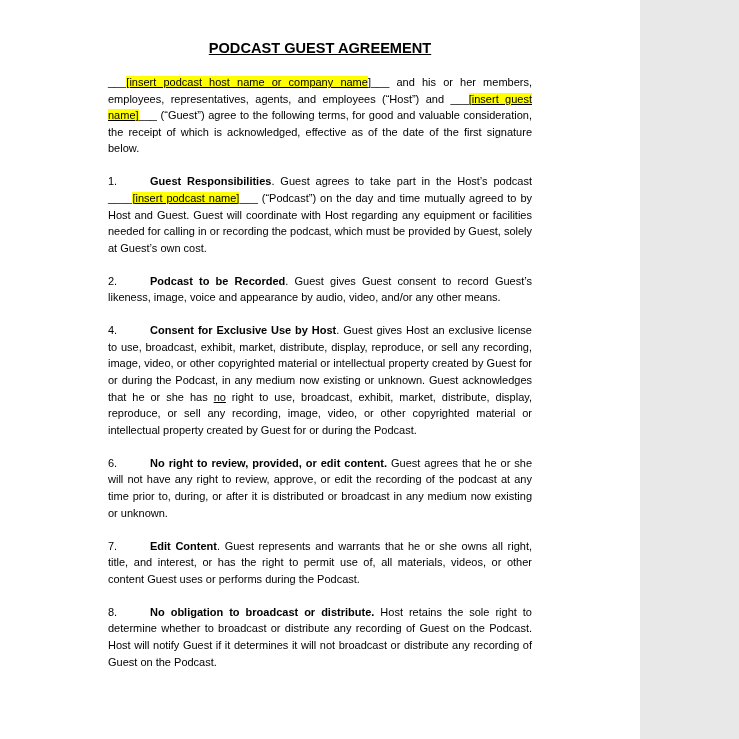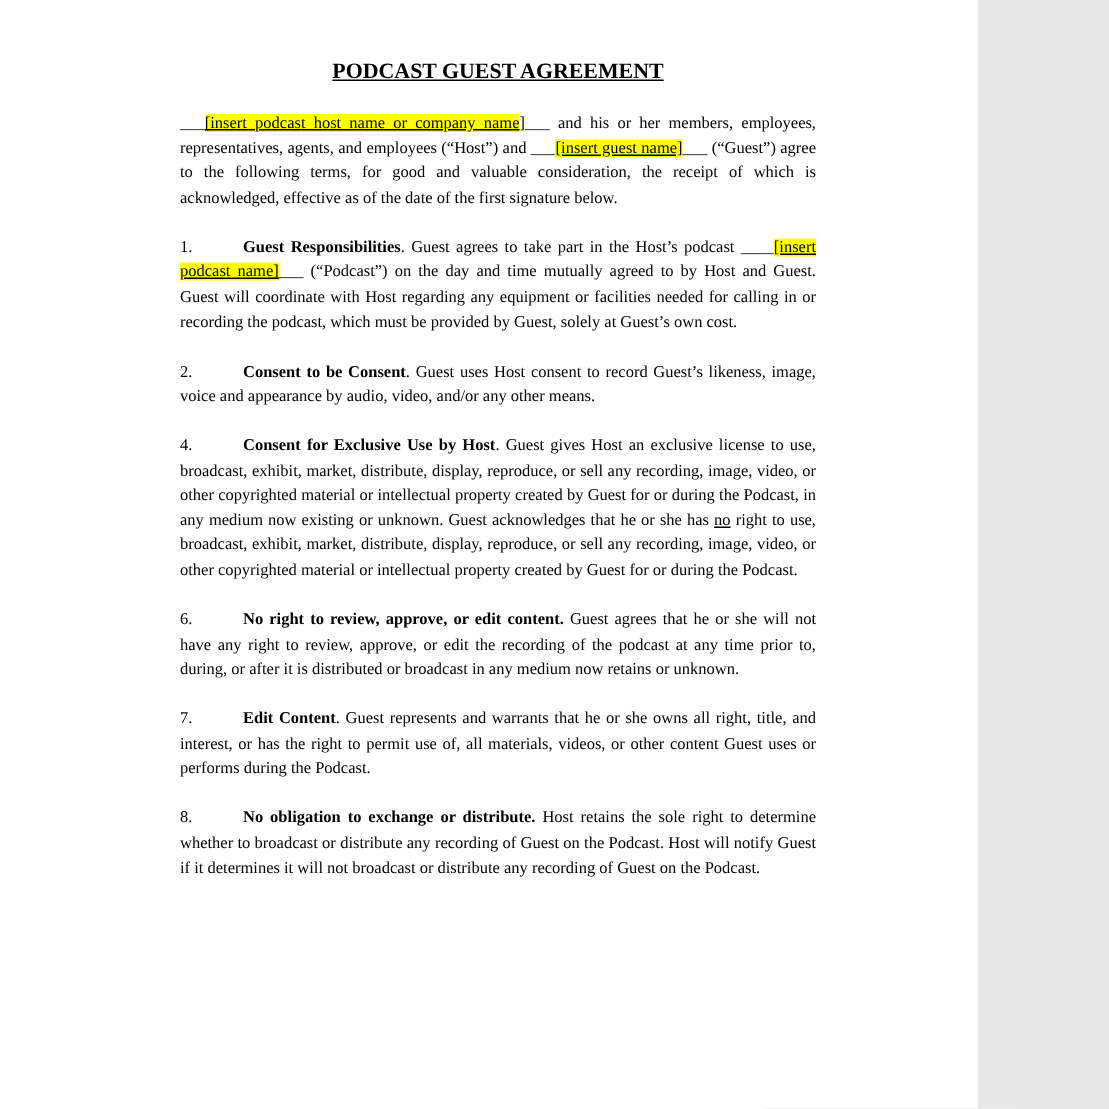--- a/index.html
+++ b/index.html
@@ -6,23 +6,22 @@
     margin: 0;
     padding: 0;
     background: #e8e8e8;
   }
   .page {
     position: relative;
     width: 640px;
     height: 739px;
     background: var(--page-bg, #ffffff);
     overflow: hidden;
-    font-family: Liberation Serif, serif;
+    font-family: Liberation Sans, sans-serif;
     color: var(--text-color, #000000);
-    padding-left: 12px;
   }
   .content {
     padding: 40px 108px 0 108px; 
   }
   .doc-title {
     font-size: 14.6px;
     line-height: 17px;
     font-weight: bold;
     text-decoration: underline;
     text-align: center;
@@ -50,21 +49,21 @@
 
 <div class="page">
   <div class="content">
 
     <h1 class="doc-title">PODCAST GUEST AGREEMENT</h1>
 
     <p class="para"><span>___</span><span class="ul hl">[insert podcast host name or company name</span><span>]___</span><span> and his or her members, employees, representatives, agents, and employees (“Host”) and </span><span>___</span><span class="ul hl">[insert guest name]</span><span>___</span><span> (“Guest”) agree to the following terms, for good and valuable consideration, the receipt of which is acknowledged, effective as of the date of the first signature below.</span></p>
 
     <div id="clauses">
         <p class="para"><span class="num">1.</span><span class="b">Guest Responsibilities</span><span>. Guest agrees to take part in the Host’s podcast </span><span>____</span><span class="ul hl">[insert podcast name]</span><span>___</span><span> (“Podcast”) on the day and time mutually agreed to by Host and Guest. Guest will coordinate with Host regarding any equipment or facilities needed for calling in or recording the podcast, which must be provided by Guest, solely at Guest’s own cost.</span></p>
-        <p class="para"><span class="num">2.</span><span class="b">Consent to be Consent</span><span>. Guest uses Host consent to record Guest’s likeness, image, voice and appearance by audio, video, and/or any other means.</span></p>
+        <p class="para"><span class="num">2.</span><span class="b">Podcast to be Recorded</span><span>. Guest gives Guest consent to record Guest’s likeness, image, voice and appearance by audio, video, and/or any other means.</span></p>
         <p class="para"><span class="num">4.</span><span class="b">Consent for Exclusive Use by Host</span><span>. Guest gives Host an exclusive license to use, broadcast, exhibit, market, distribute, display, reproduce, or sell any recording, image, video, or other copyrighted material or intellectual property created by Guest for or during the Podcast, in any medium now existing or unknown. Guest acknowledges that he or she has </span><span class="ul">no</span><span> right to use, broadcast, exhibit, market, distribute, display, reproduce, or sell any recording, image, video, or other copyrighted material or intellectual property created by Guest for or during the Podcast.</span></p>
-        <p class="para"><span class="num">6.</span><span class="b">No right to review, approve, or edit content.</span><span> Guest agrees that he or she will not have any right to review, approve, or edit the recording of the podcast at any time prior to, during, or after it is distributed or broadcast in any medium now retains or unknown.</span></p>
+        <p class="para"><span class="num">6.</span><span class="b">No right to review, provided, or edit content.</span><span> Guest agrees that he or she will not have any right to review, approve, or edit the recording of the podcast at any time prior to, during, or after it is distributed or broadcast in any medium now existing or unknown.</span></p>
         <p class="para"><span class="num">7.</span><span class="b">Edit Content</span><span>. Guest represents and warrants that he or she owns all right, title, and interest, or has the right to permit use of, all materials, videos, or other content Guest uses or performs during the Podcast.</span></p>
-        <p class="para"><span class="num">8.</span><span class="b">No obligation to exchange or distribute.</span><span> Host retains the sole right to determine whether to broadcast or distribute any recording of Guest on the Podcast. Host will notify Guest if it determines it will not broadcast or distribute any recording of Guest on the Podcast.</span></p>
+        <p class="para"><span class="num">8.</span><span class="b">No obligation to broadcast or distribute.</span><span> Host retains the sole right to determine whether to broadcast or distribute any recording of Guest on the Podcast. Host will notify Guest if it determines it will not broadcast or distribute any recording of Guest on the Podcast.</span></p>
       </div>
 
   </div>
 </div>
 
 </body></html>

